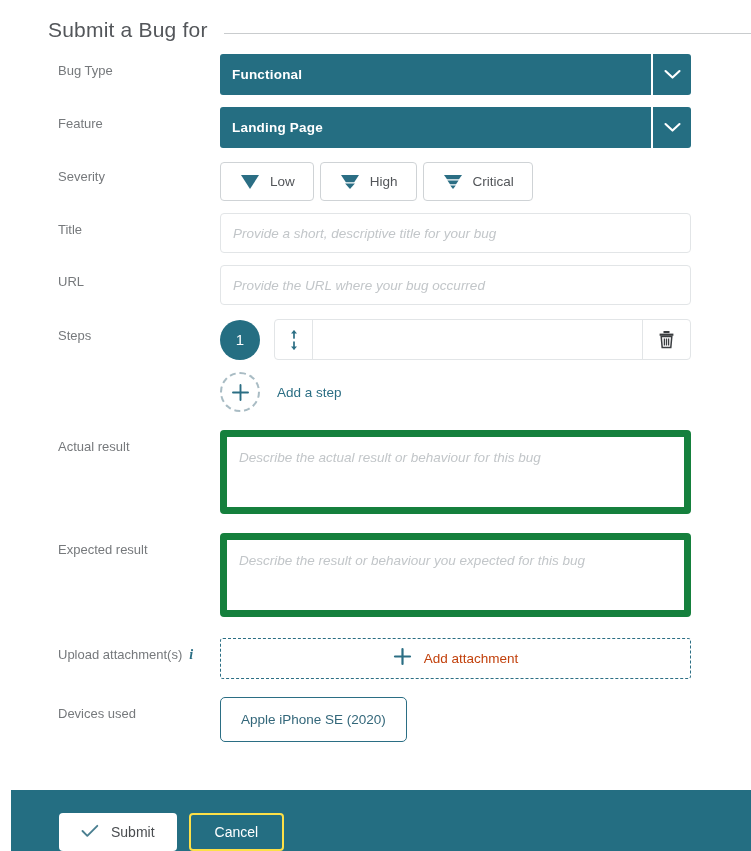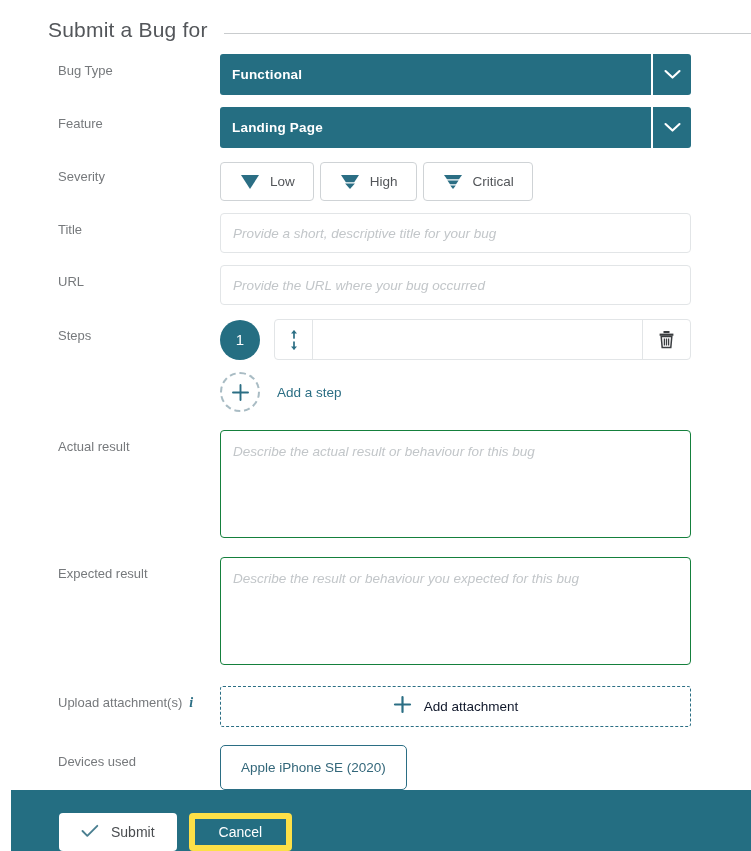--- a/index.html
+++ b/index.html
@@ -134,22 +134,22 @@
     outline: none;
   }
   .text-input::placeholder {
     color: #c2c6c9;
     font-style: italic;
     font-size: 13.5px;
   }
 
   .text-area {
     width: 100%;
-    height: 108px;
-    border: 1px solid #15803d;
+    height: 84px;
+    border: 7px solid #15803d;
     border-radius: 4px;
     background: #ffffff;
     padding: 12px;
     font-size: 13.5px;
     font-family: "Liberation Sans", sans-serif;
     color: #53565a;
     resize: none;
     outline: none;
     line-height: 18px;
   }
@@ -245,21 +245,21 @@
     border-radius: 3px;
     display: flex;
     align-items: center;
     justify-content: center;
     gap: 12px;
     cursor: pointer;
     background: #ffffff;
   }
   .attachment-label {
     font-size: 13.5px;
-    color: #0f172a;
+    color: #c2410c;
   }
   .info-icon {
     font-family: "Liberation Serif", serif;
     font-weight: 700;
     font-style: italic;
     font-size: 14px;
     color: #2b6e84;
     line-height: 1;
   }
 
@@ -305,21 +305,21 @@
     font-size: 14px;
     color: #4a4d50;
     cursor: pointer;
     font-family: "Liberation Sans", sans-serif;
   }
   .btn-cancel {
     display: flex;
     align-items: center;
     justify-content: center;
     background: transparent;
-    border: 6px solid #fde047;
+    border: 2px solid #fde047;
     border-radius: 4px;
     height: 38px;
     padding: 0 24px;
     font-size: 14px;
     color: #ffffff;
     cursor: pointer;
     font-family: "Liberation Sans", sans-serif;
   }
 </style>
 </head>

